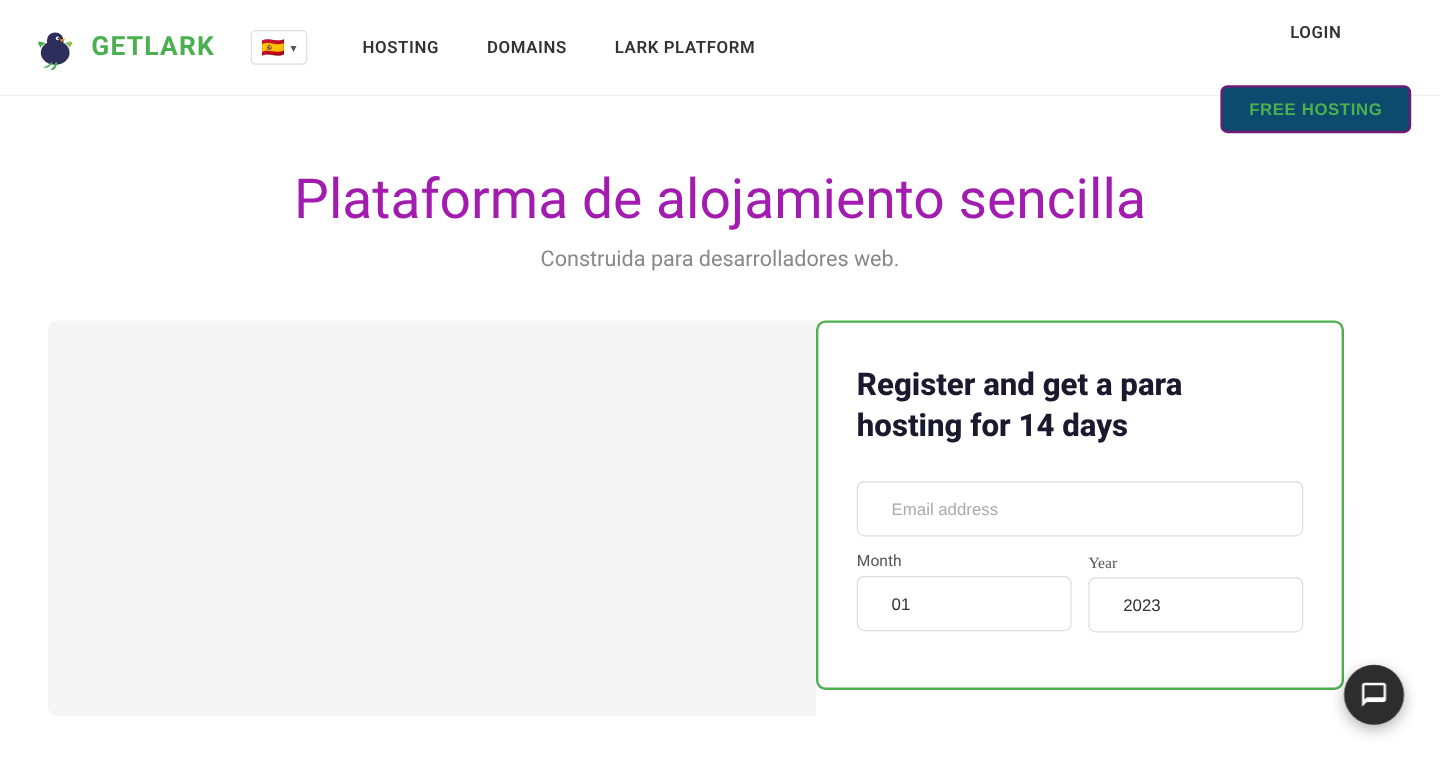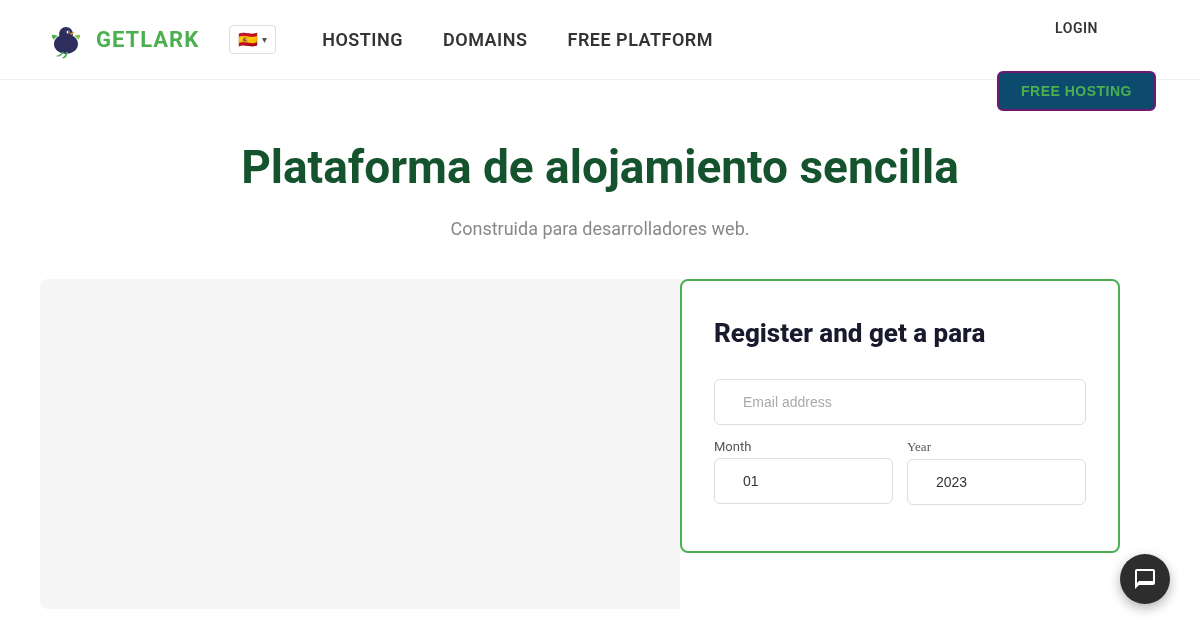--- a/index.html
+++ b/index.html
@@ -13,21 +13,21 @@
       background: #fff;
       width: 1200px;
       min-height: 634px;
       overflow-x: hidden;
     }
 
     
     .navbar {
       display: flex;
       align-items: center;
-      padding: 0 44px;
+      padding: 0 24px;
       height: 80px;
       border-bottom: 1px solid #f0f0f0;
     }
 
     .logo-area {
       display: flex;
       align-items: center;
       gap: 8px;
       margin-right: 30px;
       text-decoration: none;
@@ -73,21 +73,21 @@
 
     .nav-links {
       display: flex;
       align-items: center;
       gap: 8px;
       flex: 1;
     }
 
     .nav-link {
       padding: 8px 16px;
-      font-size: 18px;
+      font-size: 14px;
       font-weight: 600;
       color: #333;
       text-decoration: none;
       cursor: pointer;
       letter-spacing: 0.5px;
     }
 
     .nav-right {
       display: flex;
       align-items: center;
@@ -118,23 +118,23 @@
     }
 
     
     .hero {
       text-align: center;
       padding: 60px 20px 40px;
     }
 
     .hero-title {
       font-size: 46px;
-      font-weight: 700;
-      color: #14532d;
-      margin-bottom: 24px;
+      font-weight: 400;
+      color: #a21caf;
+      margin-bottom: 12px;
     }
 
     .hero-subtitle {
       font-size: 18px;
       color: #888;
       font-weight: 400;
     }
 
     
     .register-panel {
@@ -260,21 +260,21 @@
   </a>
 
   <div class="lang-selector">
     <span class="flag-emoji">🇪🇸</span>
     <span class="chevron-down">▾</span>
   </div>
 
   <div class="nav-links">
     <a class="nav-link" href="#">HOSTING</a>
     <a class="nav-link" href="#">DOMAINS</a>
-    <a class="nav-link" href="#">FREE PLATFORM</a>
+    <a class="nav-link" href="#">LARK PLATFORM</a>
   </div>
 
   <div class="nav-right">
     <a class="nav-link-secondary" href="#">WEBMAIL</a>
     <a class="nav-link-secondary" href="#">LOGIN</a>
     <button class="btn-free-hosting">FREE HOSTING</button>
   </div>
 </nav>
 
 <section class="hero">
@@ -282,20 +282,21 @@
   <p class="hero-subtitle">Construida para desarrolladores web.</p>
 </section>
 
 <div class="content-wrapper">
 
   <div class="left-image-area"></div>
 
   <div class="register-panel">
     <h2 class="register-title">
       <span>Register and get a para</span><br>
+      <span>hosting for 14 days</span>
     </h2>
 
     <div class="form-group">
       <input type="email" class="form-input" placeholder="Email address" style="">
     </div>
 
 
 
     <div class="form-row-2">
       <div class="form-group">

